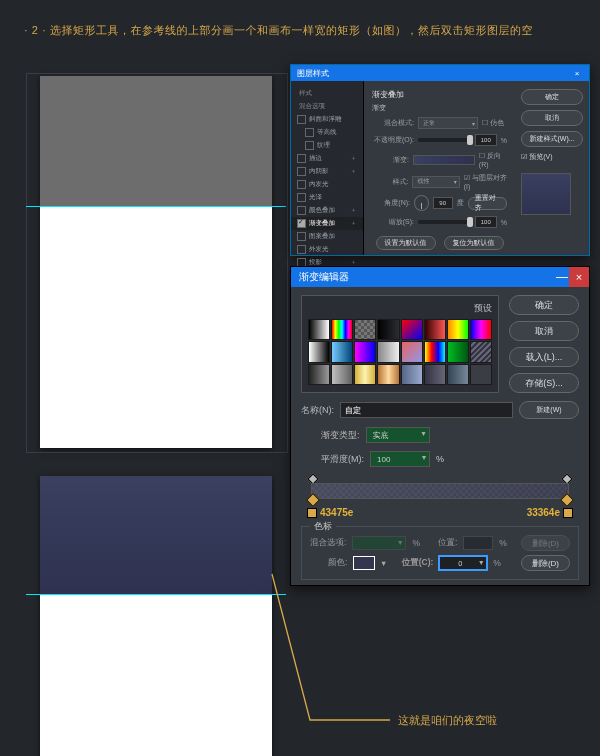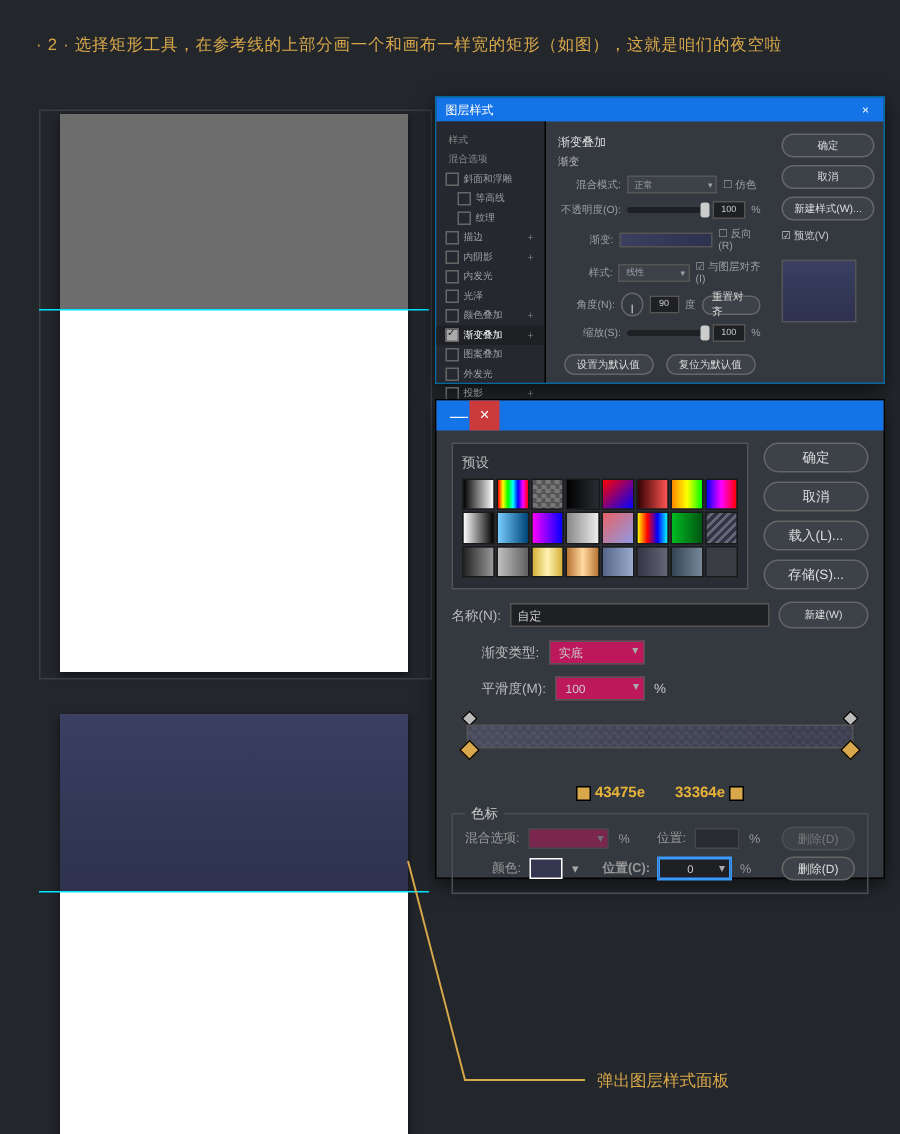--- a/index.html
+++ b/index.html
@@ -63,42 +63,42 @@
 
   
   .ge{position:absolute;left:290px;top:266px;width:298px;height:318px;background:var(--panel);border:1px solid #000;box-shadow:0 4px 12px rgba(0,0,0,.6);}
   .ge .titlebar{height:20px;background:var(--accent);display:flex;align-items:center;padding:0 8px;color:#fff;font-size:10px;}
   .ge .titlebar .ttl{flex:1;}
   .ge .titlebar .min{width:14px;text-align:center;font-size:12px;}
   .ge .titlebar .x{width:20px;height:20px;display:flex;align-items:center;justify-content:center;font-size:11px;background:#cc3b3b;margin-right:-8px;}
   .ge .body{padding:8px 10px;color:var(--text);}
   .ge .presets-row{display:flex;gap:10px;}
   .ge .preset-frame{flex:1;border:1px solid #555;background:#2a2d33;padding:6px;}
-  .ge .preset-label{font-size:9px;color:#bbb;margin-bottom:4px;}
+  .ge .preset-label{font-size:9px;color:#bbb;margin-bottom:4px;text-align:right;}
   .ge .preset-grid{display:grid;grid-template-columns:repeat(8,1fr);grid-template-rows:repeat(3,1fr);gap:1px;height:66px;}
   .ge .pw{border:1px solid #1a1a1a;}
   .ge .rightcol{width:70px;display:flex;flex-direction:column;gap:6px;}
   .ge .rightcol .btn{height:18px;border-radius:10px;font-size:9px;}
   .ge .row{display:flex;align-items:center;gap:6px;margin-top:8px;font-size:9px;}
   .ge .row .lab{color:#bbb;}
-  .ge .text-in{flex:1;height:14px;background:#1e2024;border:1px solid #555;color:#ccc;font-size:8px;padding:0 4px;display:flex;align-items:center;}
-  .ge .sel{height:14px;background:#be185d;border:1px solid #555;color:#ccc;font-size:8px;padding:0 12px 0 6px;display:flex;align-items:center;position:relative;}
+  .ge .text-in{flex:1;height:14px;background:#1e2024;border:1px solid #555;color:#ccc;font-size:8px;padding:0 4px;display:flex;align-items:center;font-weight:bold;}
+  .ge .sel{height:14px;background:#14532d;border:1px solid #555;color:#ccc;font-size:8px;padding:0 12px 0 6px;display:flex;align-items:center;position:relative;}
   .ge .sel::after{content:"▾";position:absolute;right:3px;top:1px;font-size:8px;color:#aaa;}
   .ge .gradstrip{position:relative;margin-top:10px;height:28px;}
   .ge .gradstrip .bar{position:absolute;left:10px;right:10px;top:6px;height:14px;border:1px solid #555;background:linear-gradient(90deg,#43475e,#33364e);}
   .ge .gradstrip .bar::before{content:"";position:absolute;inset:0;background:repeating-conic-gradient(#777 0 25%,#555 0 50%) 0 0/6px 6px;opacity:.25;}
   .ge .stop{position:absolute;bottom:0;width:10px;height:10px;transform:translateX(-50%);}
   .ge .stop .dia{width:8px;height:8px;transform:rotate(45deg);border:1px solid #000;}
   .ge .stop.left{left:12px;} .ge .stop.right{right:2px;}
   .ge .stop.bottom.left .dia{background:#d8a84a;}
   .ge .stop.bottom.right .dia{background:#d8a84a;}
   .ge .opstop{position:absolute;top:-2px;width:8px;height:8px;transform:translateX(-50%);}
   .ge .opstop .dia{width:6px;height:6px;transform:rotate(45deg);background:#bbb;border:1px solid #000;}
   .ge .hex{color:var(--gold-bright);font-size:10px;font-weight:bold;}
-  .ge .hexrow{display:flex;justify-content:center;padding:0 6px;margin-top:18px;gap:20px;}
+  .ge .hexrow{display:flex;justify-content:space-between;padding:0 6px;margin-top:2px;gap:20px;}
   .ge .hexrow .mk{display:flex;align-items:center;gap:3px;}
   .ge .mk-box{width:8px;height:8px;border:1px solid #000;}
   .ge .grp{border:1px solid #4a4e55;padding:8px;margin-top:8px;position:relative;}
   .ge .grp .glabel{position:absolute;top:-7px;left:8px;background:var(--panel);padding:0 4px;font-size:9px;color:#ccc;}
   .ge .grp .line{display:flex;align-items:center;gap:6px;font-size:8.5px;color:#999;margin-top:4px;}
   .ge .grp .line:first-of-type{margin-top:0;}
   .ge .chip{width:20px;height:12px;border:1px solid #555;}
   .ge .chip.solid{background:#33364e;border:1px solid #fff;}
   .ge .mini-in{width:28px;height:12px;background:#1e2024;border:1px solid #555;color:#ccc;font-size:7.5px;display:flex;align-items:center;justify-content:center;}
   .ge .mini-in.sel{border-color:var(--accent-light);box-shadow:0 0 0 1px var(--accent-light);}
@@ -108,21 +108,21 @@
   
   .arrow-svg{position:absolute;pointer-events:none;}
   .anno{position:absolute;color:var(--gold);font-size:11px;}
 </style>
 </head>
 <body>
 
 <div class="page">
 
   <div class="instr">
-    ·<span class="dot">2</span>· <span>选择矩形工具，在参考线的上部分画一个和画布一样宽的矩形（如图），这就是咱们的夜空啦</span><br>
+    ·<span class="dot">2</span>· <span>选择矩形工具，在参考线的上部分画一个和画布一样宽的矩形（如图），然后双击矩形图层的空</span><br>
   </div>
 
   <div class="art art1">
     <div class="canvas-outline"></div>
     <div class="top-fill"></div>
     <div class="guide-h"></div>
   </div>
 
   <div class="art art2">
     <div class="top-fill"></div>
@@ -253,20 +253,21 @@
         <div class="btn">取消</div>
         <div class="btn">新建样式(W)...</div>
         <div style="font-size:7px;color:#ccc;">☑ 预览(V)</div>
         <div class="swatch"></div>
       </div>
     </div>
   </div>
 
   <div class="ge">
     <div class="titlebar">
+      <span class="ttl">渐变编辑器</span>
       <span class="min">—</span>
       <span class="x">×</span>
     </div>
     <div class="body">
       <div class="presets-row">
         <div class="preset-frame">
           <div class="preset-label">预设</div>
           <div class="preset-grid" id="preset-grid">
               <div class="pw" style="background: linear-gradient(90deg, rgb(0, 0, 0), rgb(255, 255, 255));"></div>
               <div class="pw" style="background: linear-gradient(90deg, rgb(255, 0, 0), rgb(255, 255, 0), rgb(0, 255, 0), rgb(0, 255, 255), rgb(0, 0, 255), rgb(255, 0, 255), rgb(255, 0, 0));"></div>
@@ -371,15 +372,15 @@
           <span>%</span>
           <div class="sbtn" style="margin-left:auto;">删除(D)</div>
         </div>
       </div>
     </div>
   </div>
 
   <svg class="arrow-svg" style="left:0;top:0;" width="600" height="756">
     <polyline points="272,574 310,720 390,720" fill="none" stroke="#d8a84a" stroke-width="1.3"></polyline>
   </svg>
-  <div class="anno" style="left:398px;top:713px;">弹出图层样式面板</div>
+  <div class="anno" style="left:398px;top:713px;">这就是咱们的夜空啦</div>
 
 </div>
 
 </body></html>

